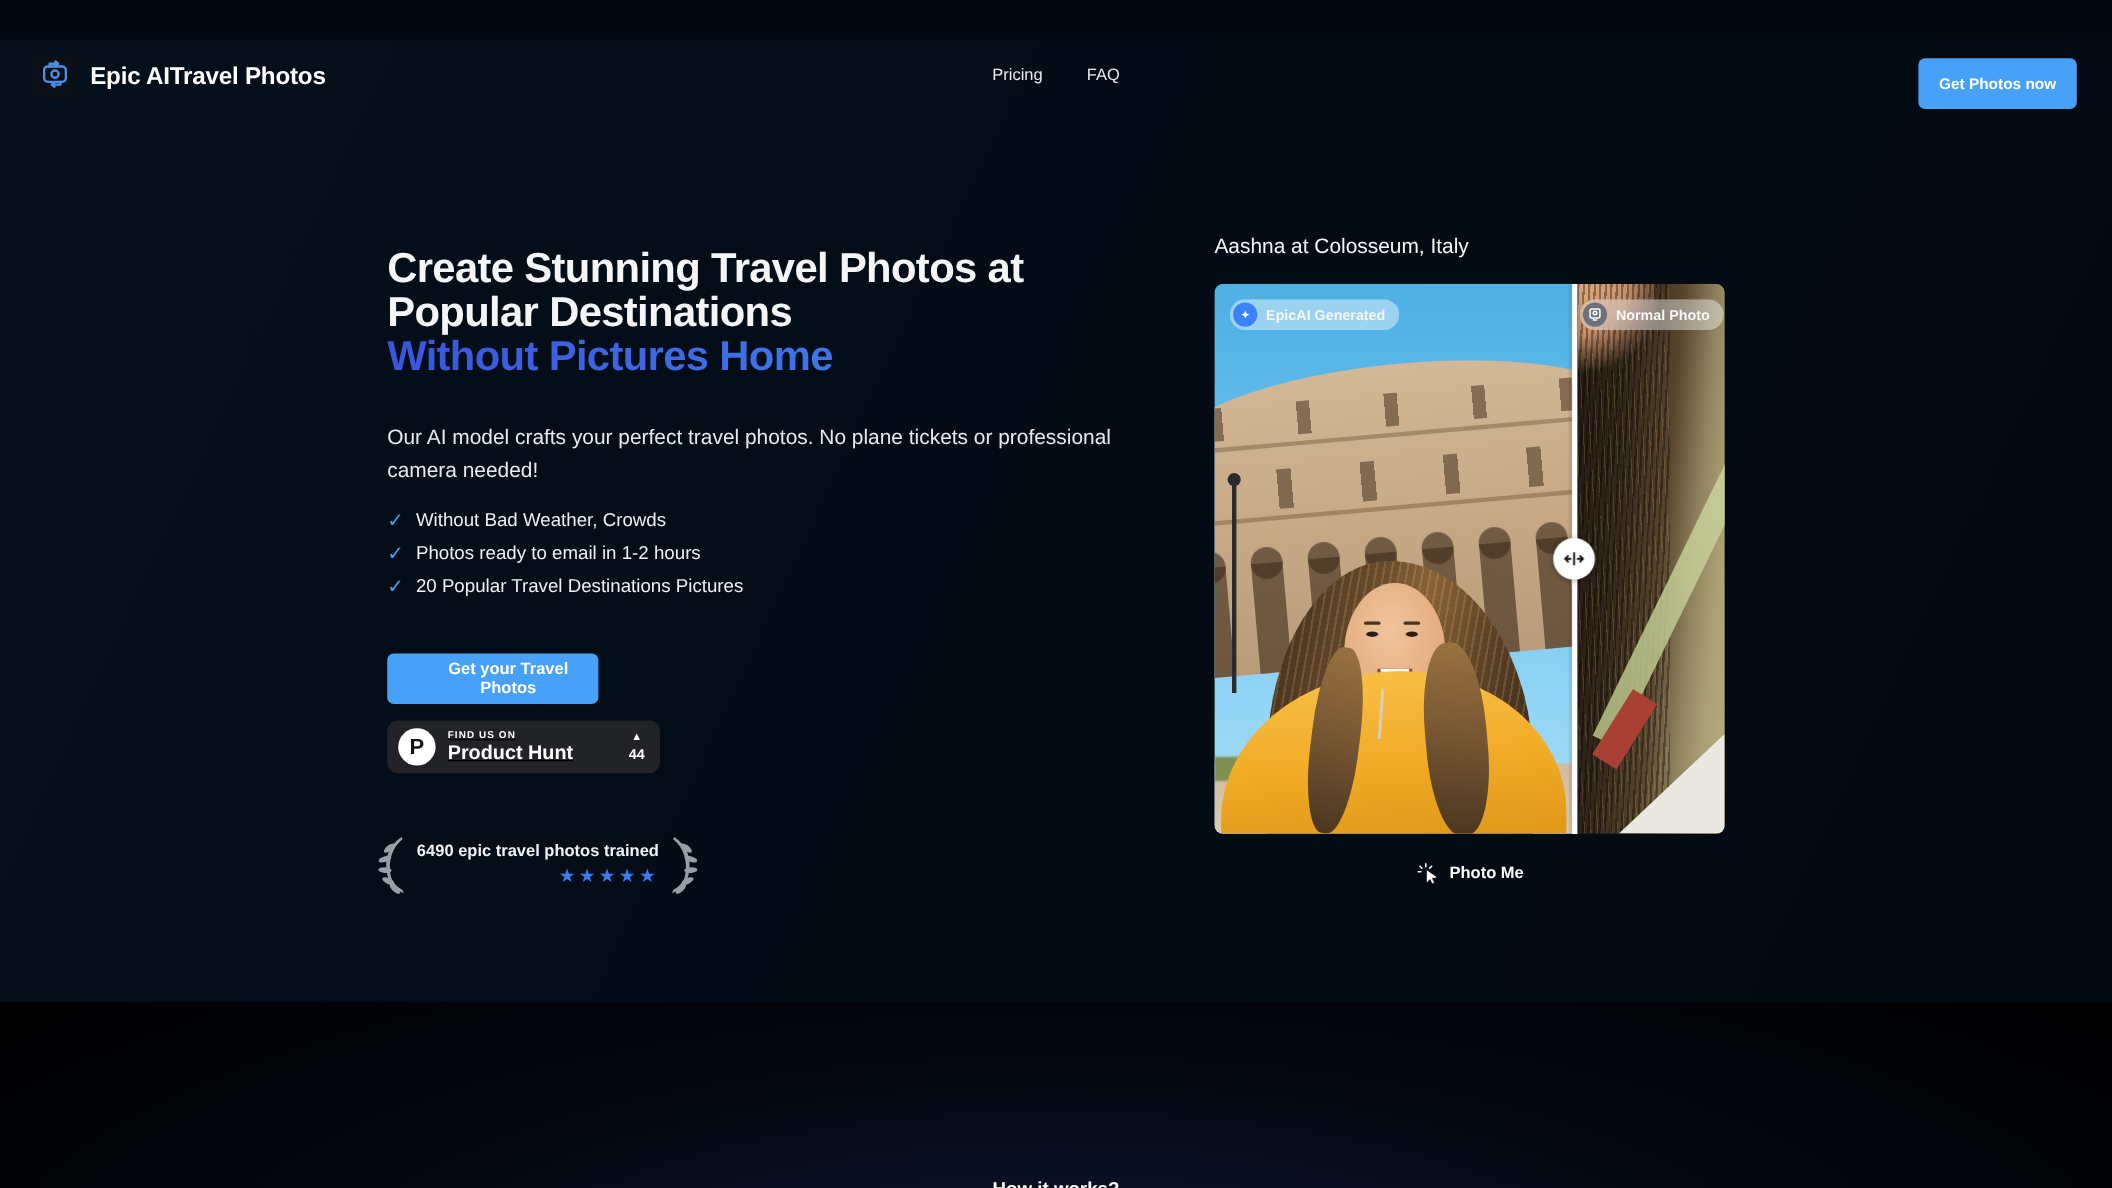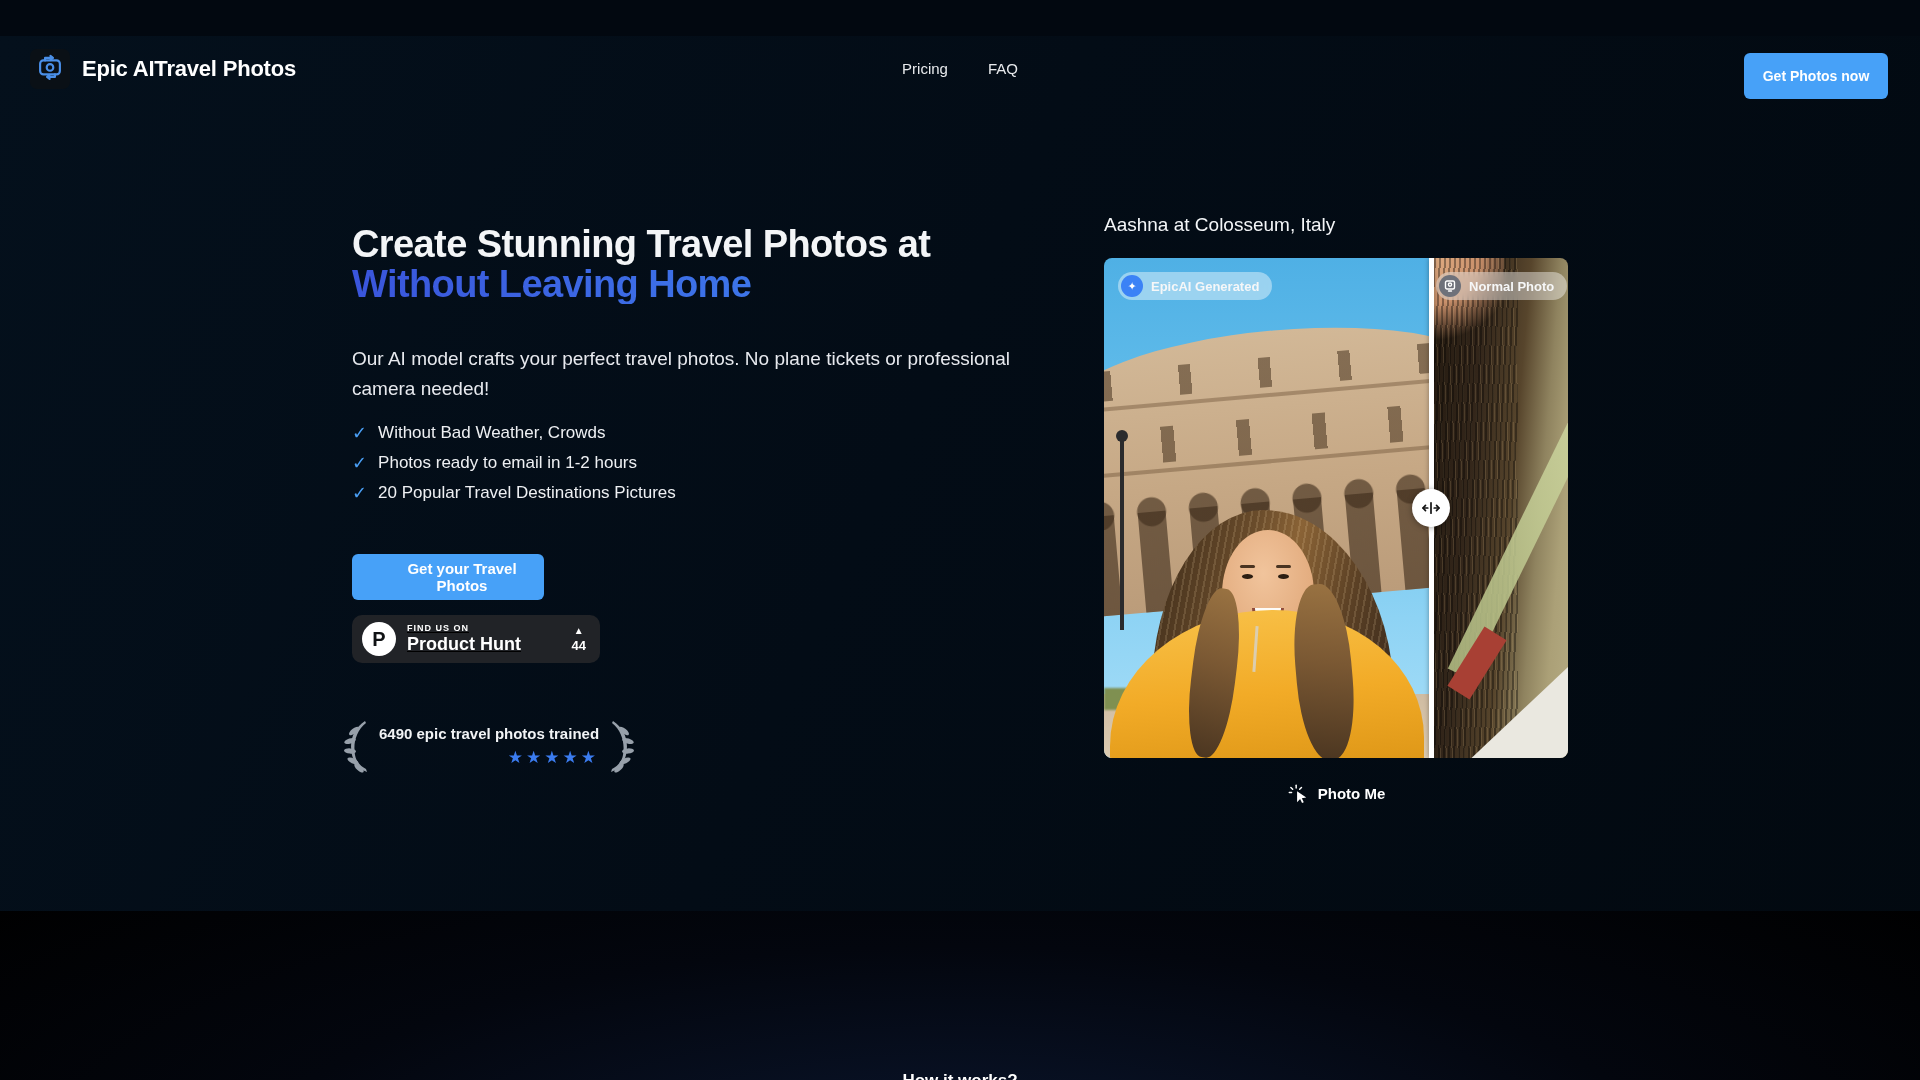--- a/index.html
+++ b/index.html
@@ -175,21 +175,22 @@
     <nav class="nav">
       <a>Pricing</a>
       <a>FAQ</a>
     </nav>
     <button class="header-cta">Get Photos now</button>
   </header>
 
   <section class="hero-left">
     <h1 class="hero-title">
       <span>Create Stunning Travel Photos at</span><br>
-      <span class="hl">Without Leaving Home</span>
+      <span>Popular Destinations</span>
+      <span class="hl">Without Pictures Home</span>
     </h1>
     <p class="hero-desc">Our AI model crafts your perfect travel photos. No plane tickets or professional camera needed!</p>
 
     <div class="checklist">
       <div class="check-row">
         <span class="check-glyph">✓</span>
         <span>Without Bad Weather, Crowds</span>
       </div>
       <div class="check-row">
         <span class="check-glyph">✓</span>

